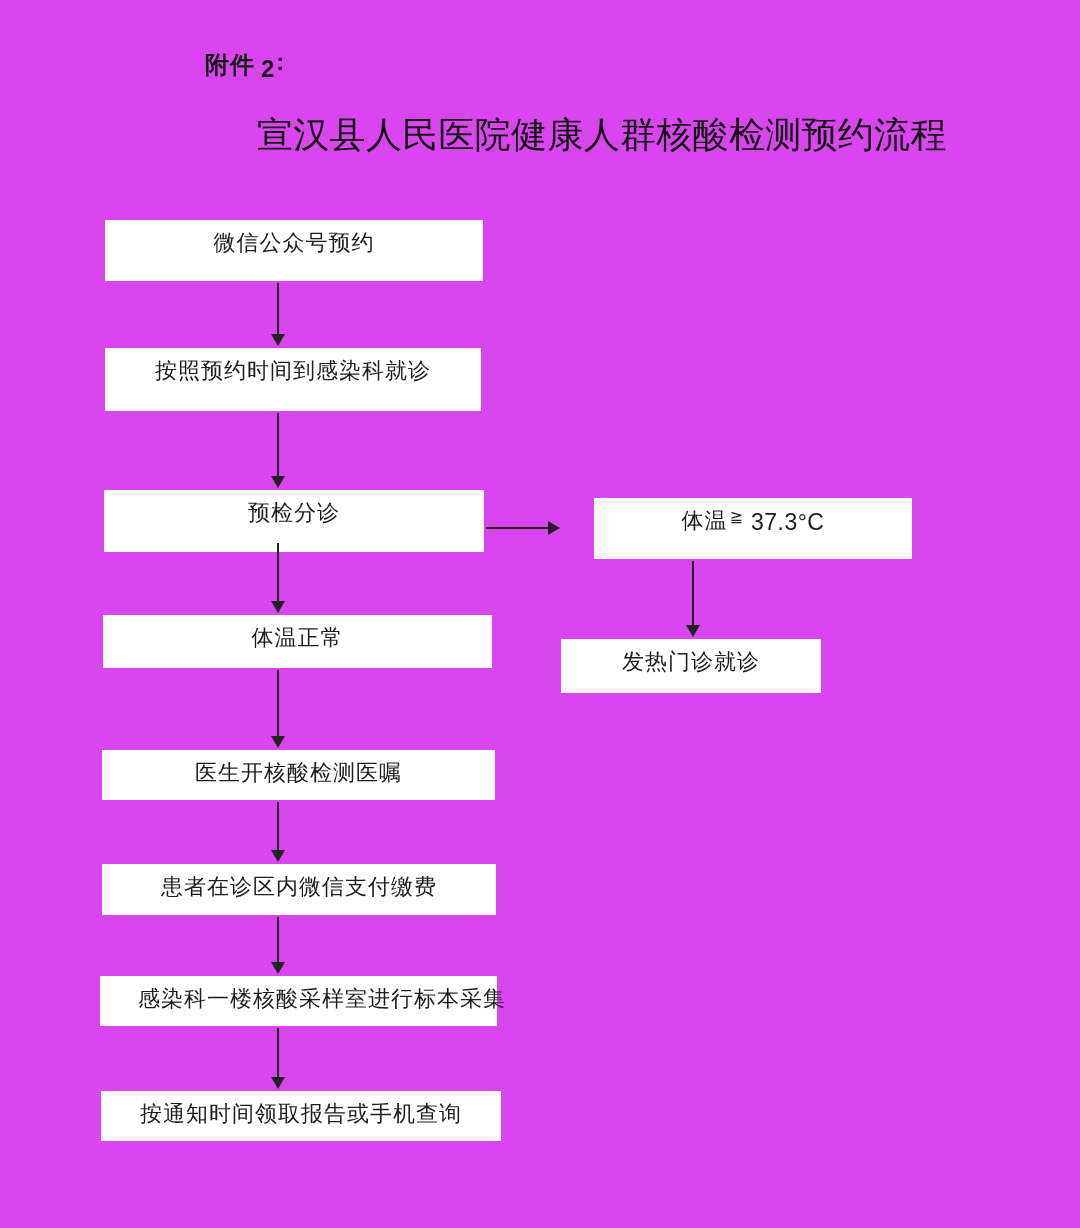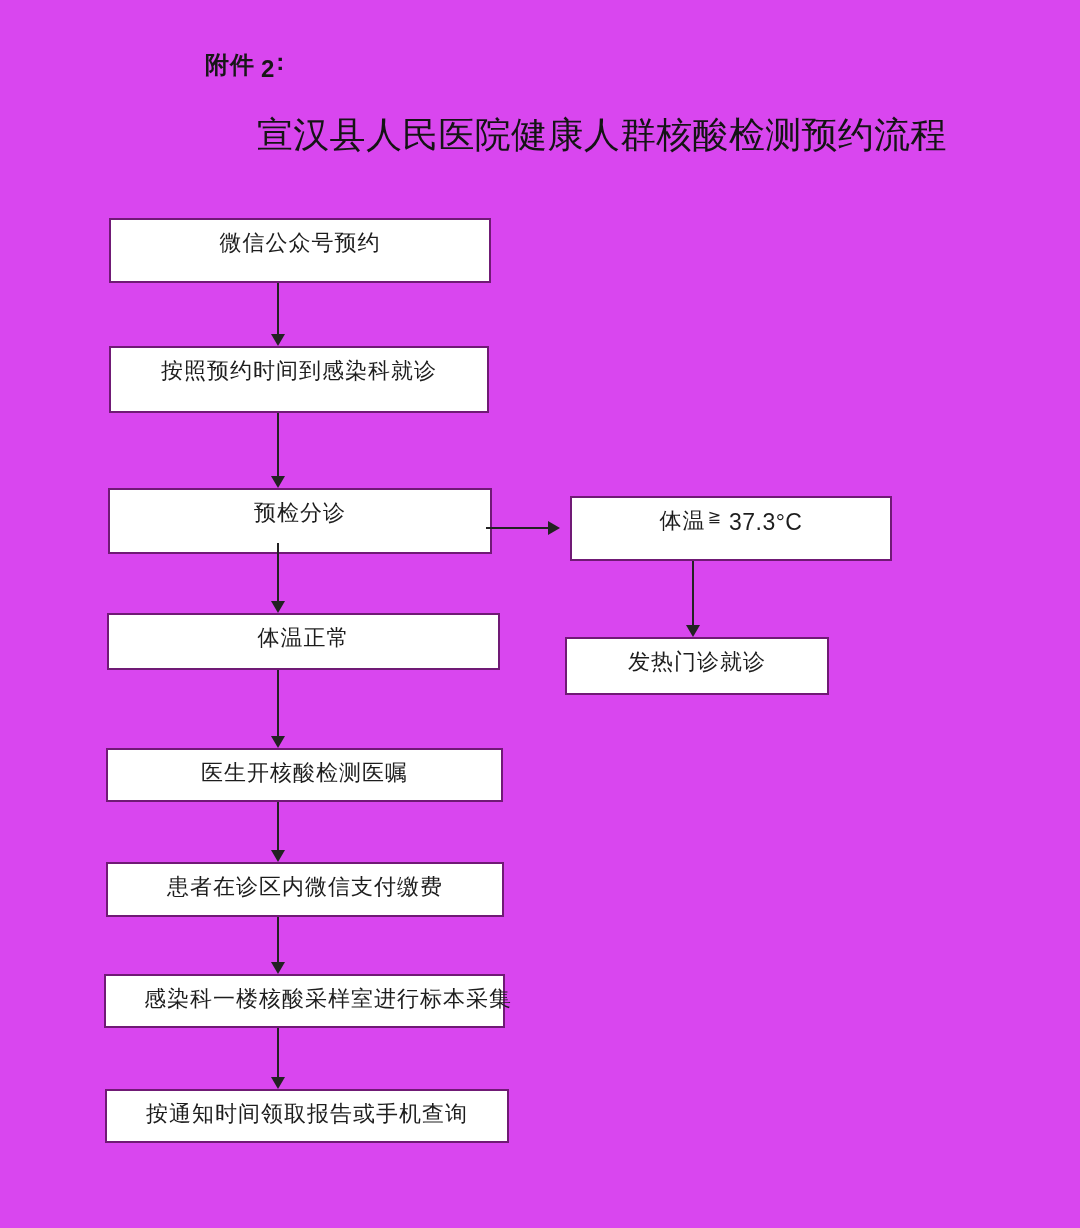--- a/index.html
+++ b/index.html
@@ -35,41 +35,40 @@
     font-weight: 500;
     color: #141414;
     letter-spacing: 0.3px;
     white-space: nowrap;
   }
 
   
   .node {
     position: absolute;
     box-sizing: border-box;
-    border: 2px solid #701a75;
+    border: 2px solid #d946ef;
     background: #ffffff;
     display: flex;
     justify-content: center;
     align-items: flex-start;
     padding-top: 8px;
     font-size: 22px;
     color: #1d1d1d;
     letter-spacing: 1px;
     white-space: nowrap;
-    margin-left: 6px;
   }
   .n0 { left: 103px; top: 218px;  width: 382px; height: 65px; }
   .n1 { left: 103px; top: 346px;  width: 380px; height: 67px; }
   .n2 { left: 102px; top: 488px;  width: 384px; height: 66px; }
   .n3 { left: 101px; top: 613px;  width: 393px; height: 57px; }
   .n4 { left: 100px; top: 748px;  width: 397px; height: 54px; }
   .n5 { left: 100px; top: 862px;  width: 398px; height: 55px; justify-content: center; }
   .n6 { left: 98px;  top: 974px;  width: 401px; height: 54px; padding-left: 47px; }
   .n7 { left: 99px;  top: 1089px; width: 404px; height: 54px; }
-  .b0 { left: 564px; top: 496px;  width: 322px; height: 65px; }
+  .b0 { left: 592px; top: 496px;  width: 322px; height: 65px; }
   .b1 { left: 559px; top: 637px;  width: 264px; height: 58px; }
 
   
   .op  { font-size: 16px; position: relative; top: 1px; margin-left: 2px; letter-spacing: 0; }
   .val { font-size: 23px; position: relative; top: 3px; margin-left: 8px; letter-spacing: 0.5px; }
 
   
   .varrow { position: absolute; width: 14px; margin-left: -7px; }
   .varrow::before {
     content: ""; position: absolute; left: 6px; top: 0; bottom: 10px;

